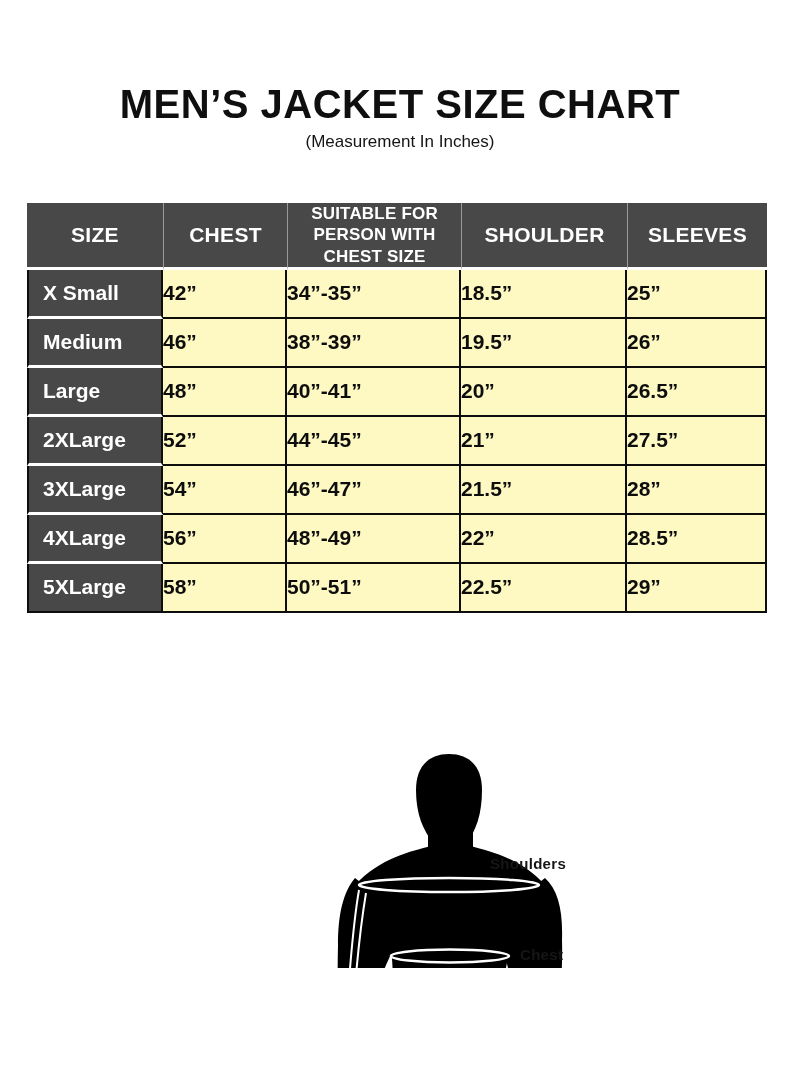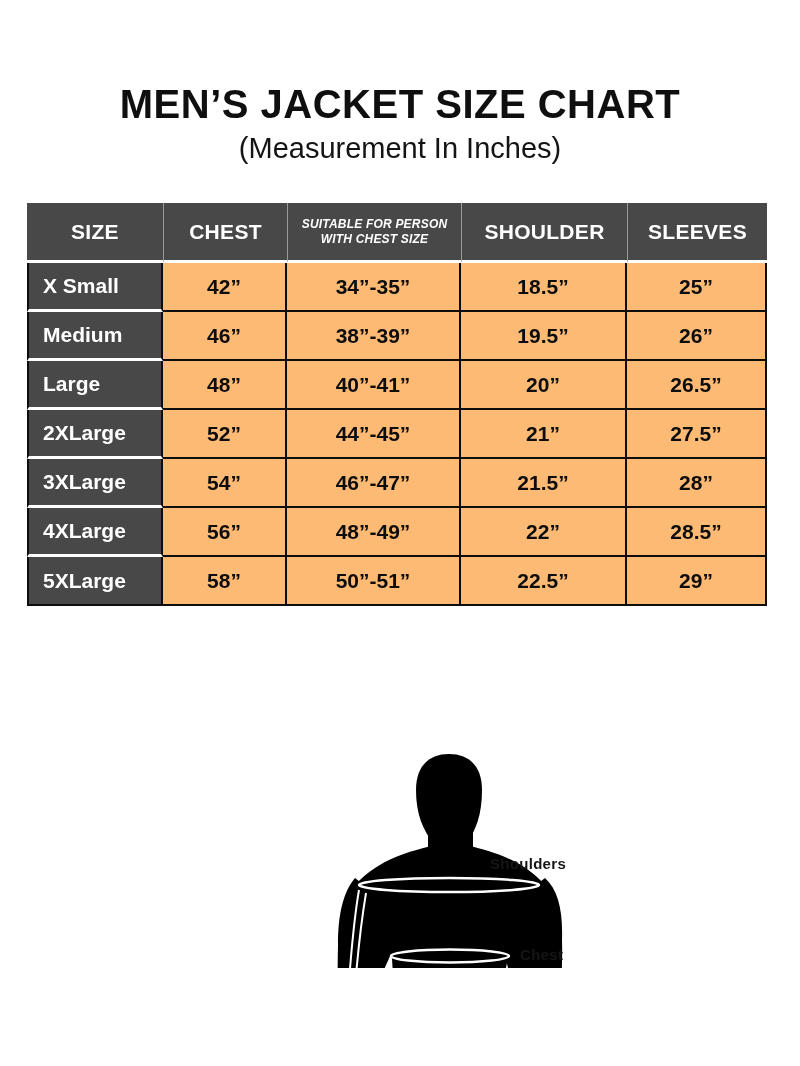--- a/index.html
+++ b/index.html
@@ -25,21 +25,21 @@
     font-weight: 800;
     letter-spacing: 0.5px;
     color: #0f0f0f;
   }
   .subtitle {
     position: absolute;
     top: 132px;
     left: 0;
     width: 100%;
     text-align: center;
-    font-size: 29px;
+    font-size: 17px;
     font-weight: 400;
     color: #141414;
   }
   table.size-chart {
     position: absolute;
     top: 203px;
     left: 27px;
     width: 740px;
     border-collapse: separate;
     border-spacing: 0;
@@ -53,49 +53,47 @@
     font-size: 21px;
     text-align: center;
     vertical-align: middle;
     border-bottom: 3px solid #ffffff;
     letter-spacing: 0.3px;
   }
   thead th + th {
     border-left: 1px solid rgba(255,255,255,0.45);
   }
   thead th.small-header {
-    font-size: 12px;
+    font-size: 17px;
     line-height: 1.25;
     padding: 0 6px;
     letter-spacing: 0.2px;
-    font-style: italic;
   }
   tbody th {
     height: 49px;
     background: #484848;
     color: #ffffff;
     font-weight: 700;
     font-size: 21px;
     text-align: left;
     vertical-align: middle;
     padding-left: 14px;
     border-left: 2px solid #0d0d0d;
     border-right: 2px solid #0d0d0d;
     border-bottom: 3px solid #ffffff;
   }
   tbody tr:last-child th {
     border-bottom: 2px solid #0d0d0d;
   }
   tbody td {
     height: 49px;
-    background: #fdba74;
+    background: #fef9c3;
     color: #0d0d0d;
     font-weight: 700;
     font-size: 21px;
-    text-align: center;
     vertical-align: middle;
     border-right: 2px solid #0d0d0d;
     border-bottom: 2px solid #0d0d0d;
   }
   .diagram {
     position: absolute;
     top: 730px;
     left: 0;
     width: 800px;
     height: 336px;

